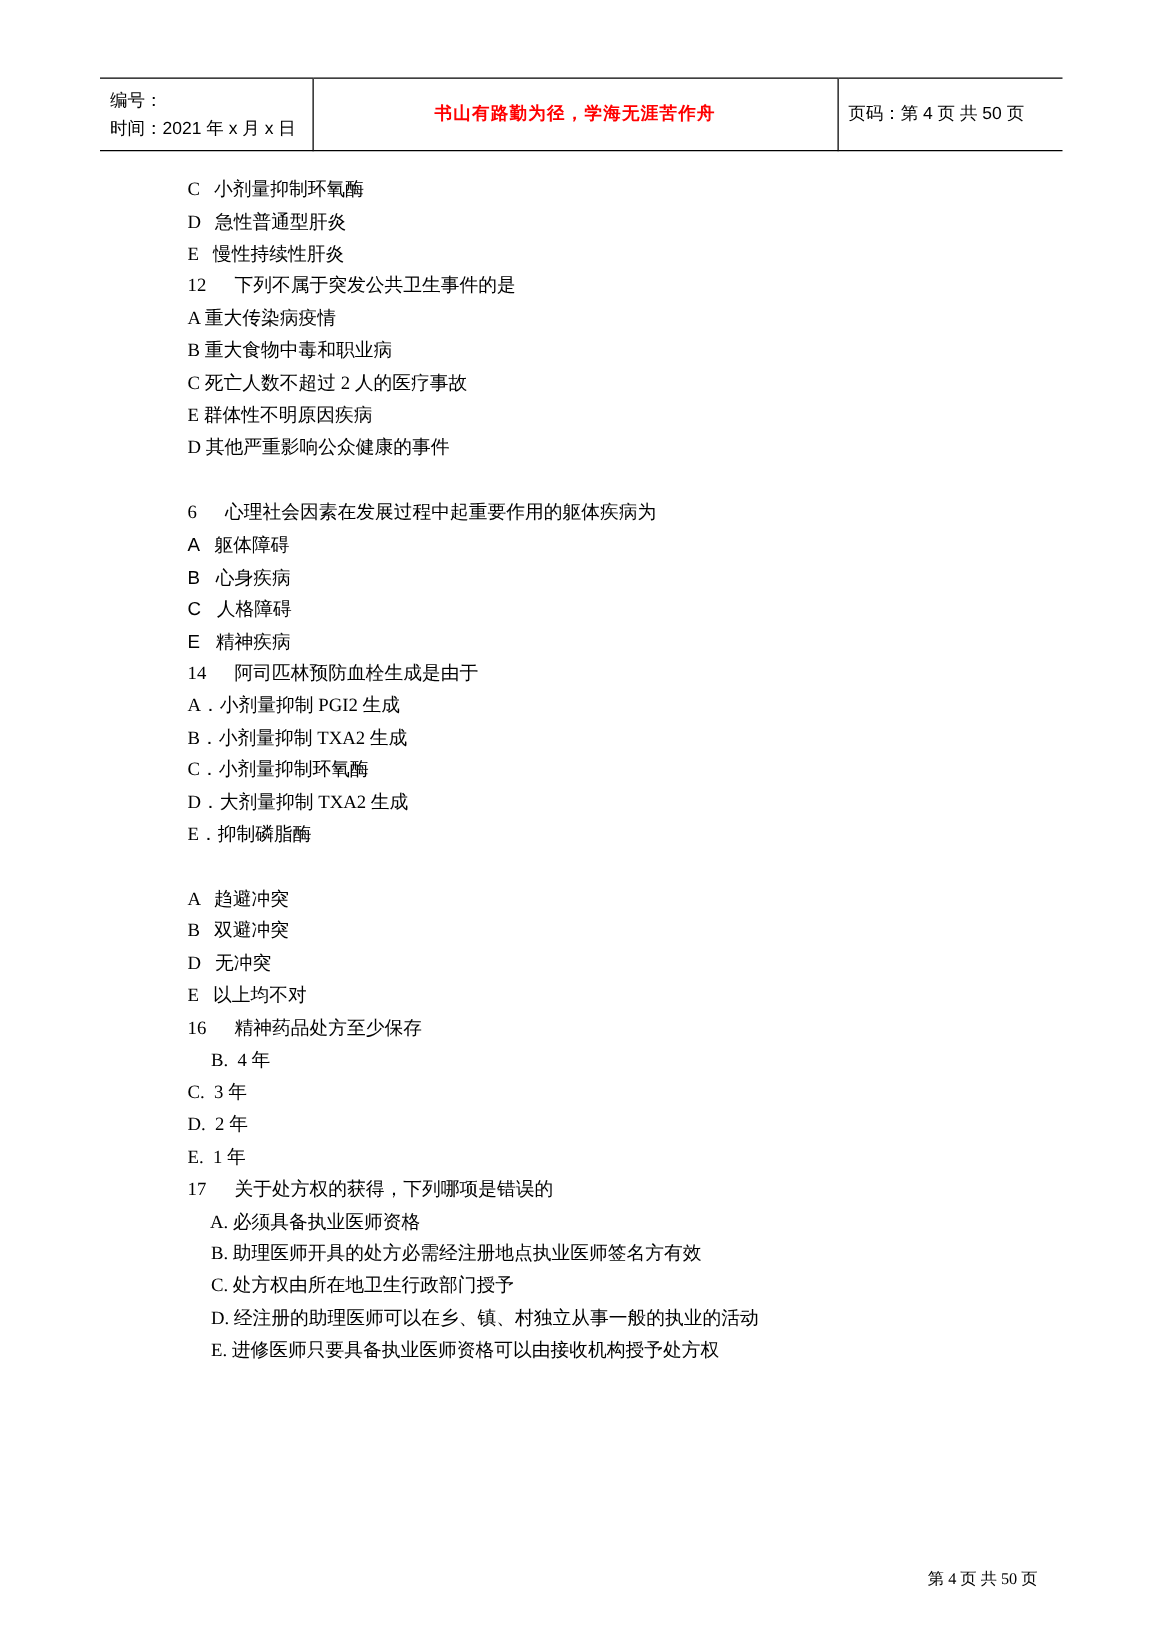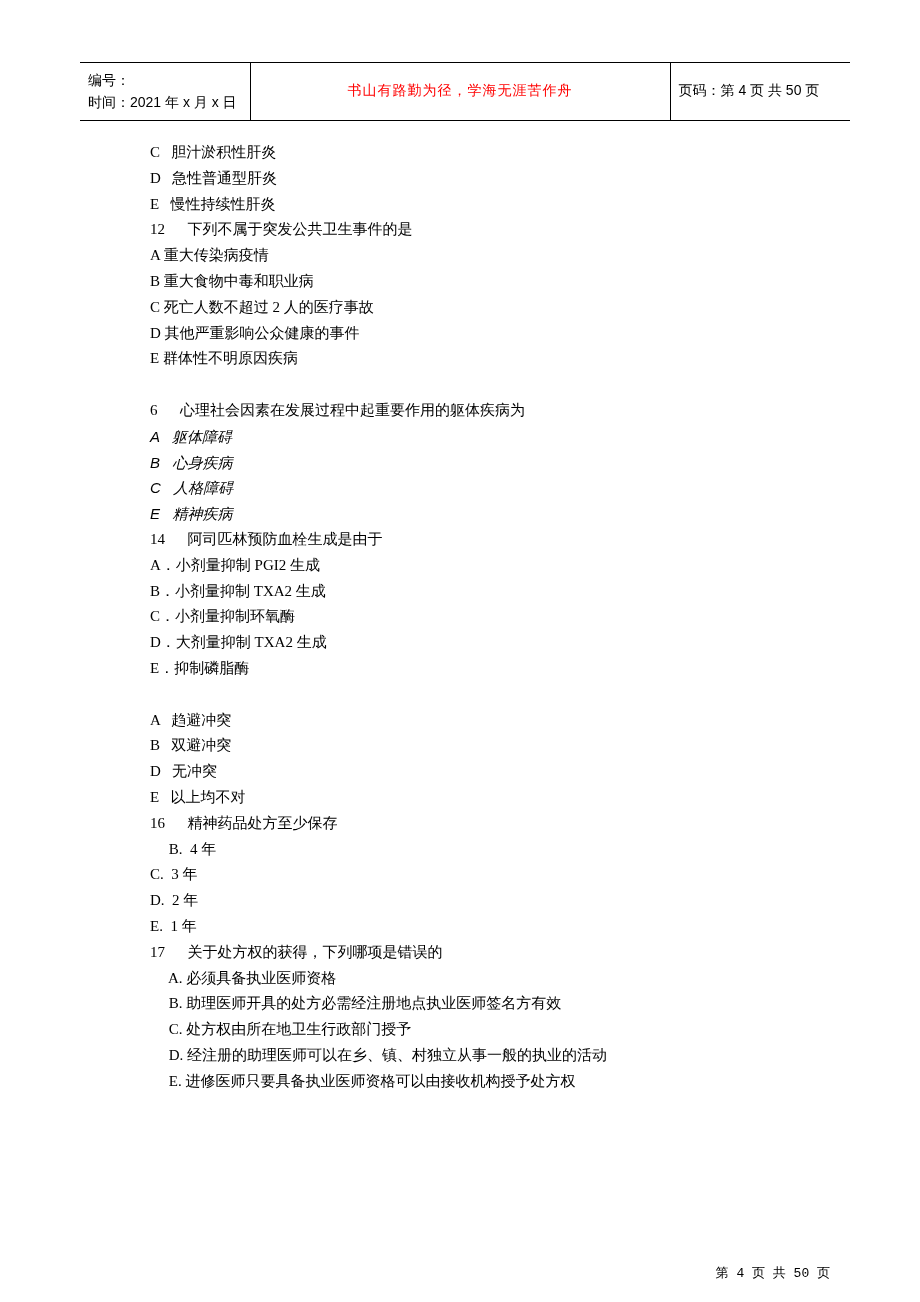--- a/index.html
+++ b/index.html
@@ -27,43 +27,43 @@
     padding: 6px 8px;
     vertical-align: middle;
     font-family: "Microsoft YaHei", "SimHei", sans-serif;
     font-size: 14px;
   }
   .header-table td:first-child { border-left: none; }
   .header-table td:last-child { border-right: none; }
   .cell-left { white-space: nowrap; line-height: 1.6; }
   .cell-center {
     color: #ff0000;
-    font-weight: normal;
+    font-weight: bold;
     font-size: 18px;
     text-align: center;
     letter-spacing: 1px;
     font-family: "SimSun", "宋体", serif;
     margin-top: 40px;
   }
   .cell-right { white-space: nowrap; margin-top: 14px; }
   .content {
     position: absolute;
     top: 140px;
     left: 150px;
     width: 640px;
     line-height: 1.72;
     font-size: 15px;
   }
   .line { white-space: pre; }
-  .arial { font-family: Arial, "Helvetica", sans-serif; font-style: italic; }
+  .arial { font-family: Arial, "Helvetica", sans-serif; }
   .footer {
     position: absolute;
-    bottom: 20px;
+    bottom: 30px;
     right: 90px;
-    font-family: Liberation Mono, monospace;
+    font-family: Liberation Serif, serif;
     font-size: 13px;
   }
 </style>
 </head>
 <body>
 
 <table class="header-table">
   <tbody>
       <tr>
     <td class="cell-left" style="width:170px;">
@@ -74,29 +74,29 @@
       <span>书山有路勤为径，学海无涯苦作舟</span>
     </td>
     <td class="cell-right" style="width:180px;">
       <span>页码：第 4 页 共 50 页</span>
     </td>
   </tr>
 </tbody>
   </table>
 
 <div class="content">
-  <div class="line">C   胆汁淤积性肝炎</div>
+  <div class="line">C   小剂量抑制环氧酶</div>
   <div class="line">D   急性普通型肝炎</div>
   <div class="line">E   慢性持续性肝炎</div>
   <div class="line">12      下列不属于突发公共卫生事件的是</div>
   <div class="line">A 重大传染病疫情</div>
   <div class="line">B 重大食物中毒和职业病</div>
   <div class="line">C 死亡人数不超过 2 人的医疗事故</div>
+  <div class="line">E 群体性不明原因疾病</div>
   <div class="line">D 其他严重影响公众健康的事件</div>
-  <div class="line">E 群体性不明原因疾病</div>
   <div class="line">&nbsp;</div>
   <div class="line">6      心理社会因素在发展过程中起重要作用的躯体疾病为</div>
   <div class="line arial">A   躯体障碍</div>
   <div class="line arial">B   心身疾病</div>
   <div class="line arial">C   人格障碍</div>
   <div class="line arial">E   精神疾病</div>
   <div class="line">14      阿司匹林预防血栓生成是由于</div>
   <div class="line">A．小剂量抑制 PGI2 生成</div>
   <div class="line">B．小剂量抑制 TXA2 生成</div>
   <div class="line">C．小剂量抑制环氧酶</div>

